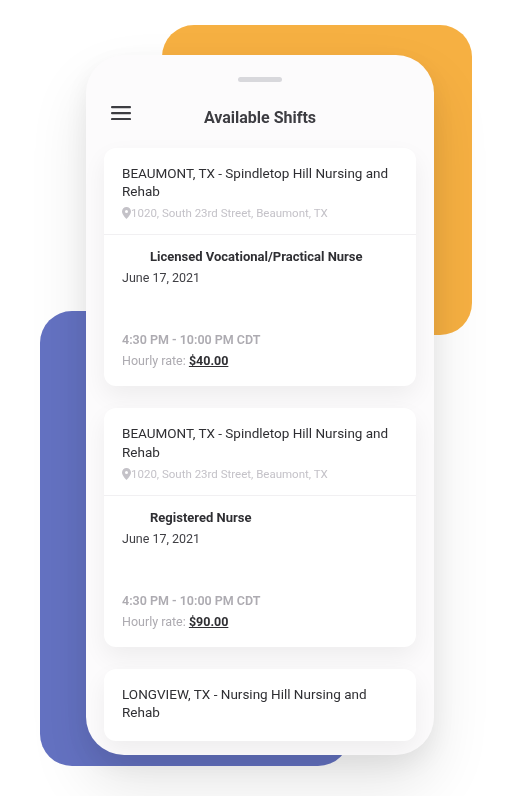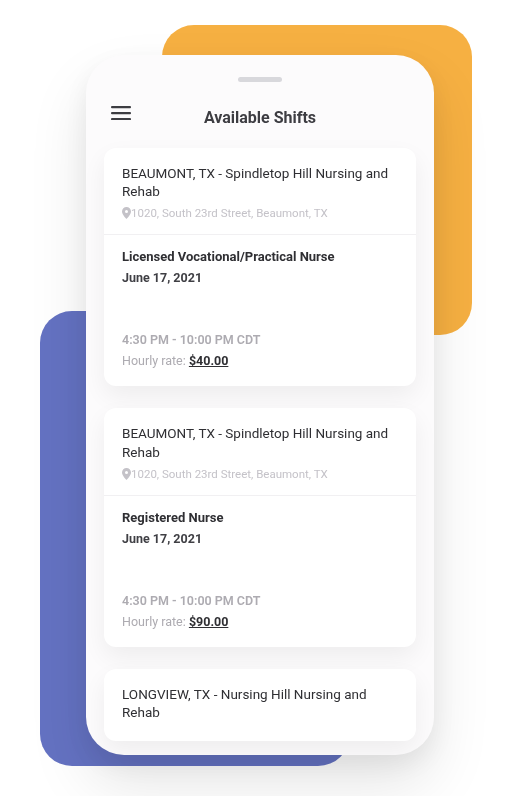--- a/index.html
+++ b/index.html
@@ -101,26 +101,26 @@
     color: #c4c2c8;
   }
   .card-body {
     padding: 14px 18px 18px 18px;
   }
   .role {
     font-size: 13px;
     font-weight: 700;
     color: #2f2f33;
     margin-bottom: 6px;
+    margin-left: 28px;
   }
   .date {
     font-size: 12.5px;
     color: #3f3f44;
     margin-bottom: 6px;
-    font-weight: bold;
   }
   .time {
     font-size: 12.5px;
     color: #adabb1;
     font-weight: 600;
     margin-bottom: 6px;
     margin-top: 47px;
   }
   .rate-row {
     font-size: 12.5px;

